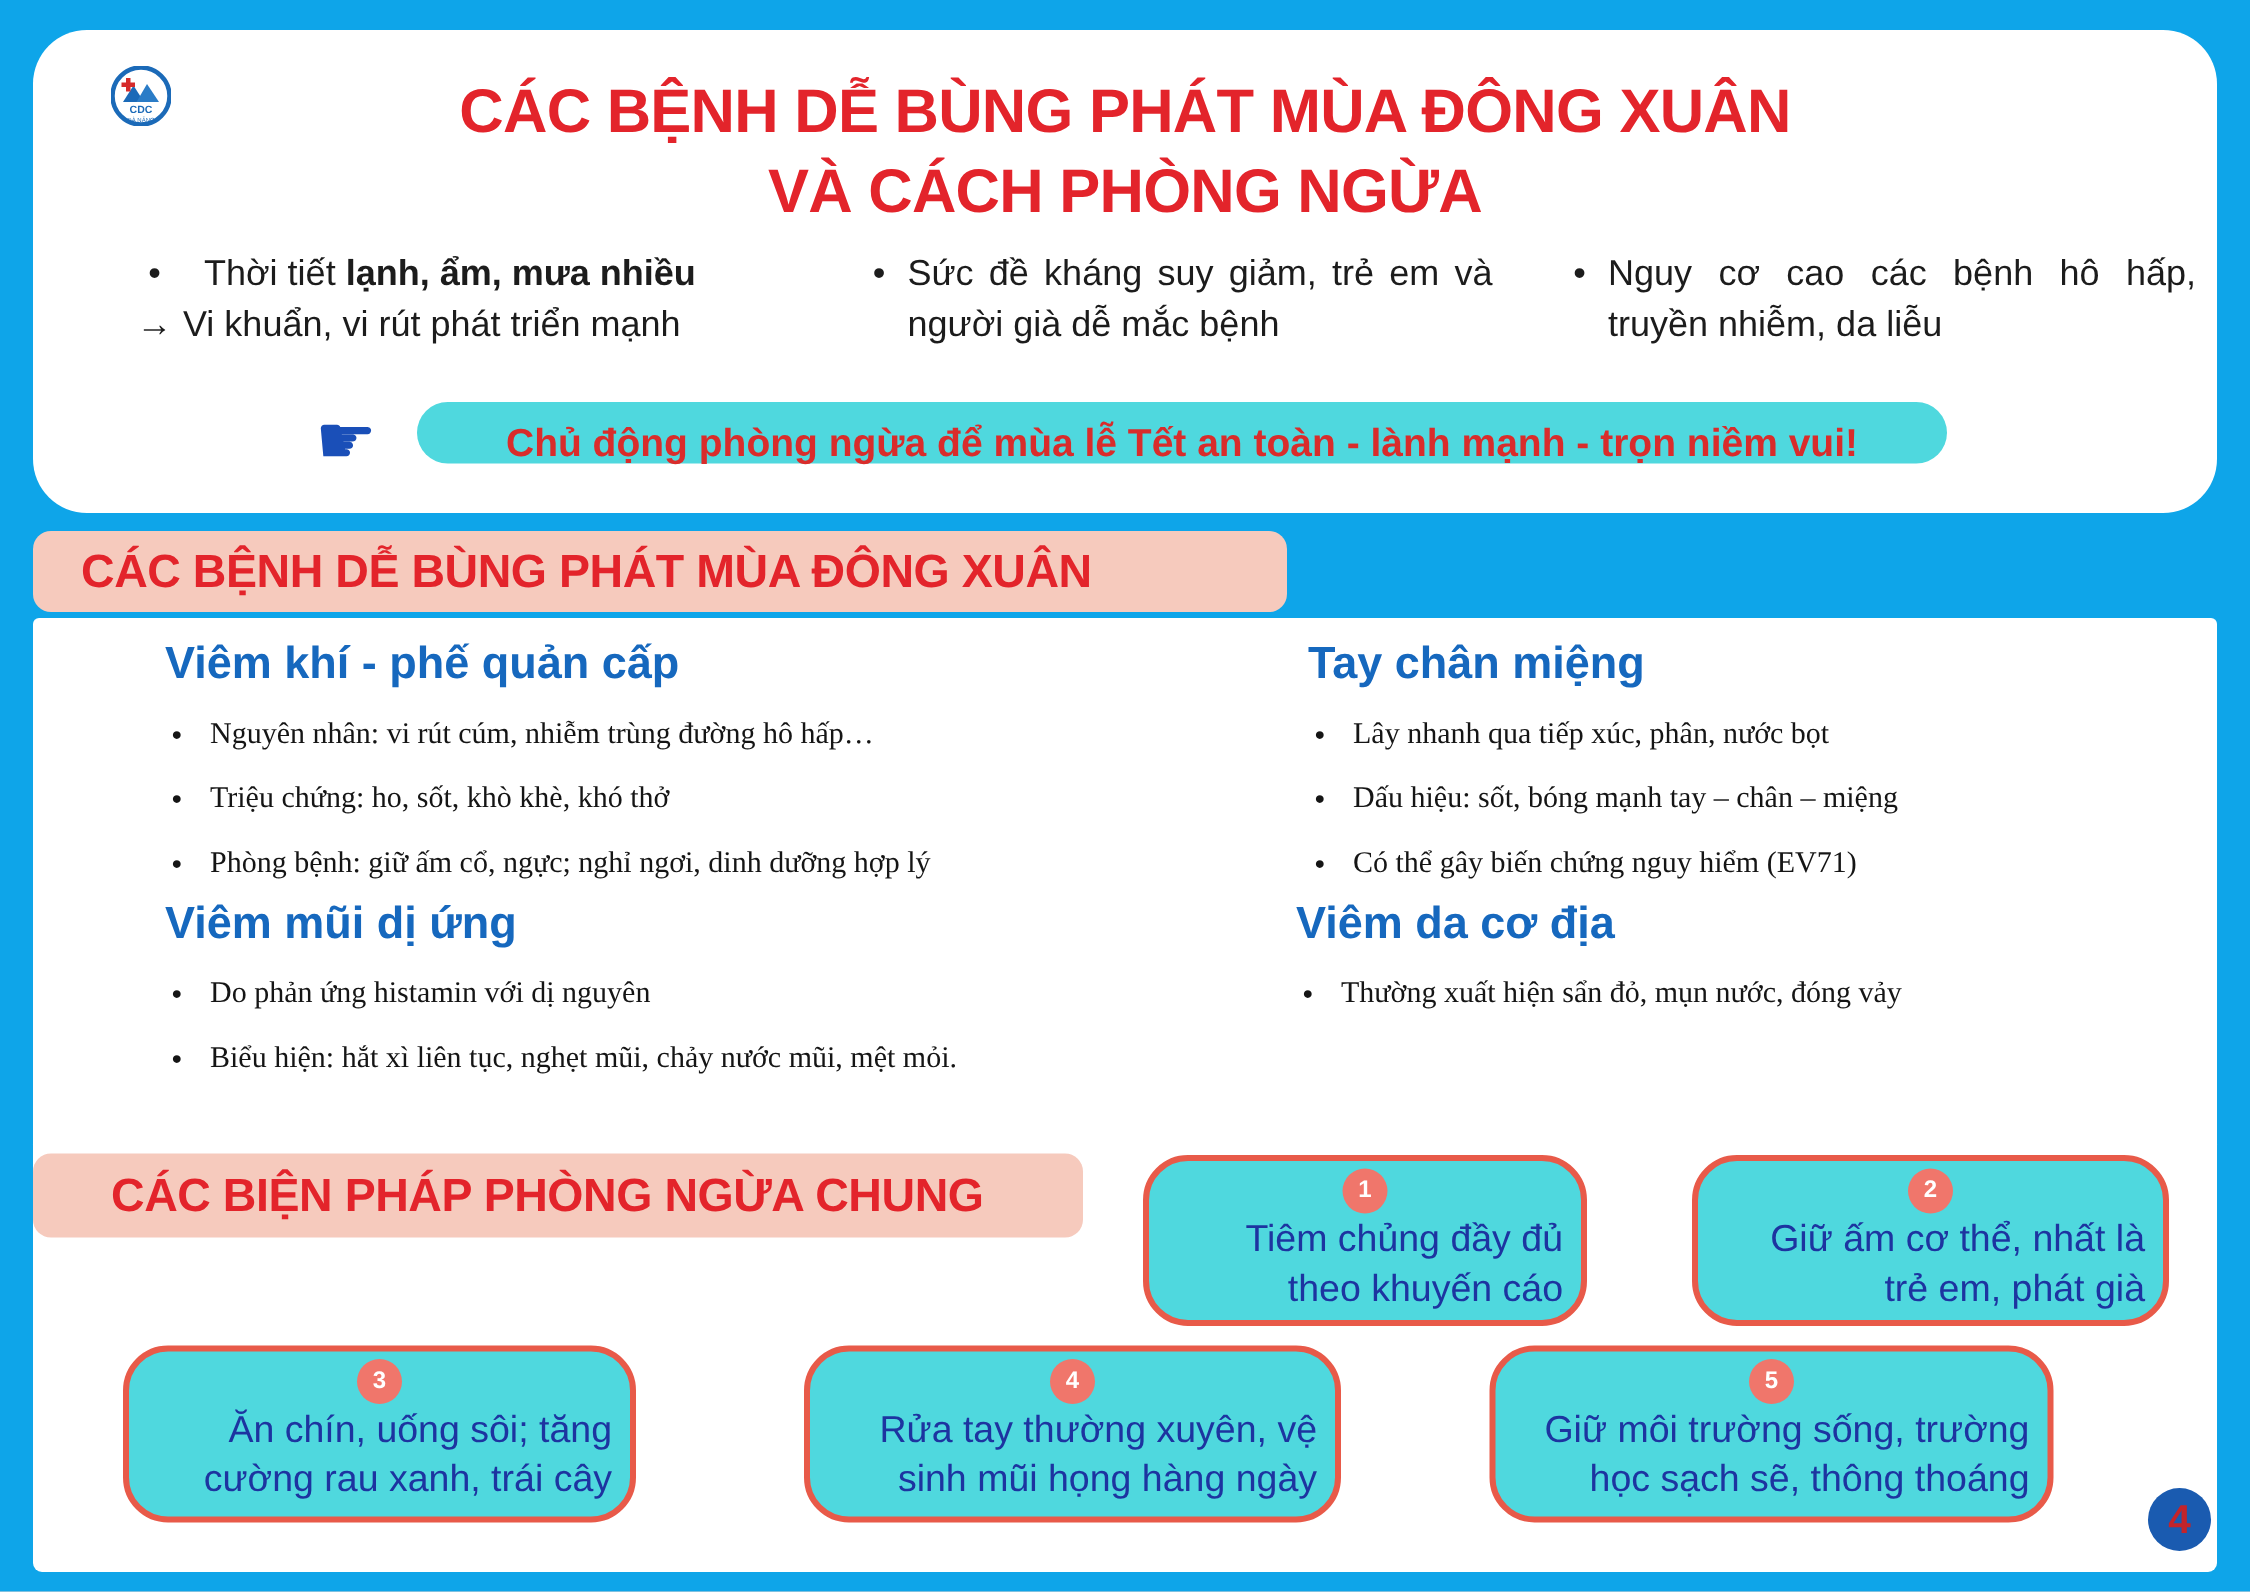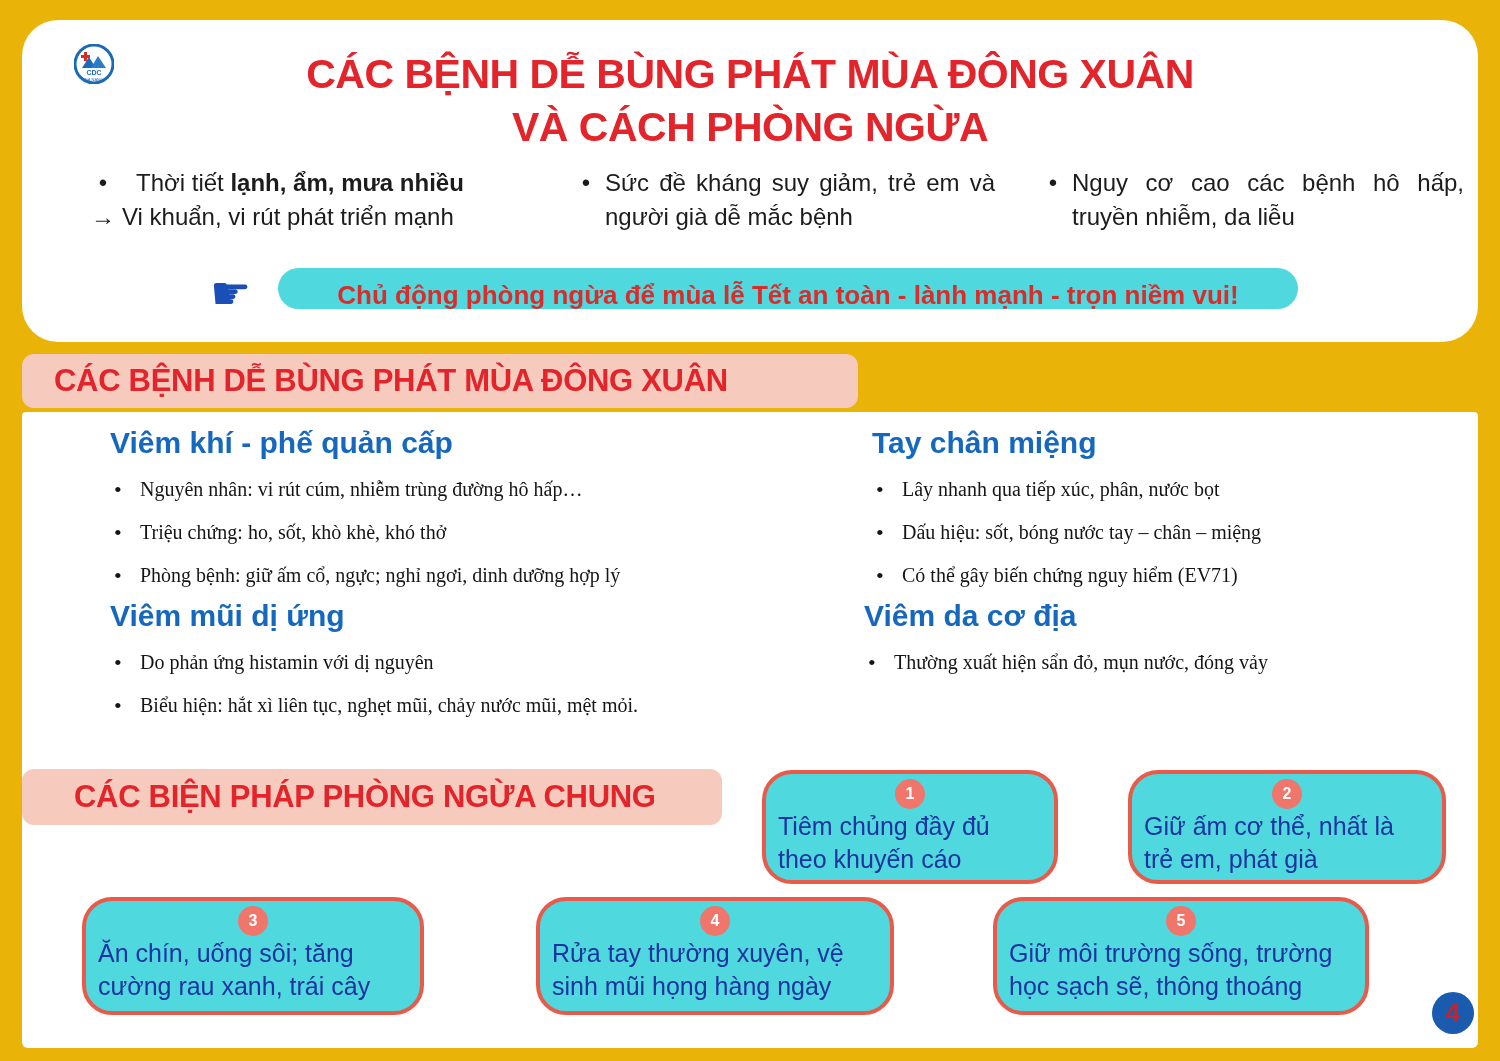--- a/index.html
+++ b/index.html
@@ -1,19 +1,19 @@
 <!DOCTYPE html>
 <html><head>
 <meta charset="utf-8">
 <style>
   * { margin:0; padding:0; box-sizing:border-box; }
   html,body { background:#d8d8d8; }
   .poster {
     position:relative; width:1500px; height:1061px;
-    background:#eab308; overflow:hidden;
+    background:#0ea5e9; overflow:hidden;
     font-family:"Liberation Sans", sans-serif;
   }
   
   .card-top {
     position:absolute; left:22px; top:20px; width:1456px; height:322px;
     background:#ffffff; border-radius:36px;
   }
   .logo { position:absolute; left:52px; top:24px; width:40px; height:40px; }
   .title { position:absolute; left:0; top:28px; width:100%; text-align:center;
     color:#E3242B; font-weight:700; font-size:41px; line-height:53px; letter-spacing:-0.5px; }
@@ -56,21 +56,21 @@
   .card-prevent {
     position:absolute; left:22px; top:757px; width:1456px; height:291px;
     background:#ffffff; border-radius:6px;
   }
   .measure { position:absolute; background:#4FD8DE; border:4px solid #E85A49;
     border-radius:30px; display:flex; flex-direction:column; align-items:center;
     padding-top:5px; }
   .m-badge { width:30px; height:30px; border-radius:50%; background:#F0766B;
     color:#ffffff; font-weight:700; font-size:16px; line-height:30px; text-align:center;
     flex:0 0 auto; }
-  .m-text { color:#1D34A0; font-size:25px; line-height:33px; text-align:left;
+  .m-text { color:#1D34A0; font-size:25px; line-height:33px; text-align:right;
     padding:1px 12px 0 12px; }
   .m1 { left:740px;  top:13px;  width:296px; height:114px; }
   .m2 { left:1106px; top:13px;  width:318px; height:114px; }
   .m3 { left:60px;   top:140px; width:342px; height:118px; }
   .m4 { left:514px;  top:140px; width:358px; height:118px; }
   .m5 { left:971px;  top:140px; width:376px; height:118px; }
   
   .page-badge { position:absolute; left:1432px; top:992px; width:42px; height:42px;
     border-radius:50%; background:#1A5BB0; color:#C3242B; font-weight:700;
     font-size:27px; line-height:42px; text-align:center; }
@@ -133,21 +133,21 @@
       <ul class="d-list">
         <li>Nguyên nhân: vi rút cúm, nhiễm trùng đường hô hấp…</li>
         <li>Triệu chứng: ho, sốt, khò khè, khó thở</li>
         <li>Phòng bệnh: giữ ấm cổ, ngực; nghỉ ngơi, dinh dưỡng hợp lý</li>
       </ul>
     </div>
     <div class="d-block d-b2">
       <div class="d-name">Tay chân miệng</div>
       <ul class="d-list">
         <li>Lây nhanh qua tiếp xúc, phân, nước bọt</li>
-        <li>Dấu hiệu: sốt, bóng nước tay – chân – miệng</li>
+        <li>Dấu hiệu: sốt, bóng mạnh tay – chân – miệng</li>
         <li>Có thể gây biến chứng nguy hiểm (EV71)</li>
       </ul>
     </div>
     <div class="d-block d-b3">
       <div class="d-name">Viêm mũi dị ứng</div>
       <ul class="d-list">
         <li>Do phản ứng histamin với dị nguyên</li>
         <li>Biểu hiện: hắt xì liên tục, nghẹt mũi, chảy nước mũi, mệt mỏi.</li>
       </ul>
     </div>

